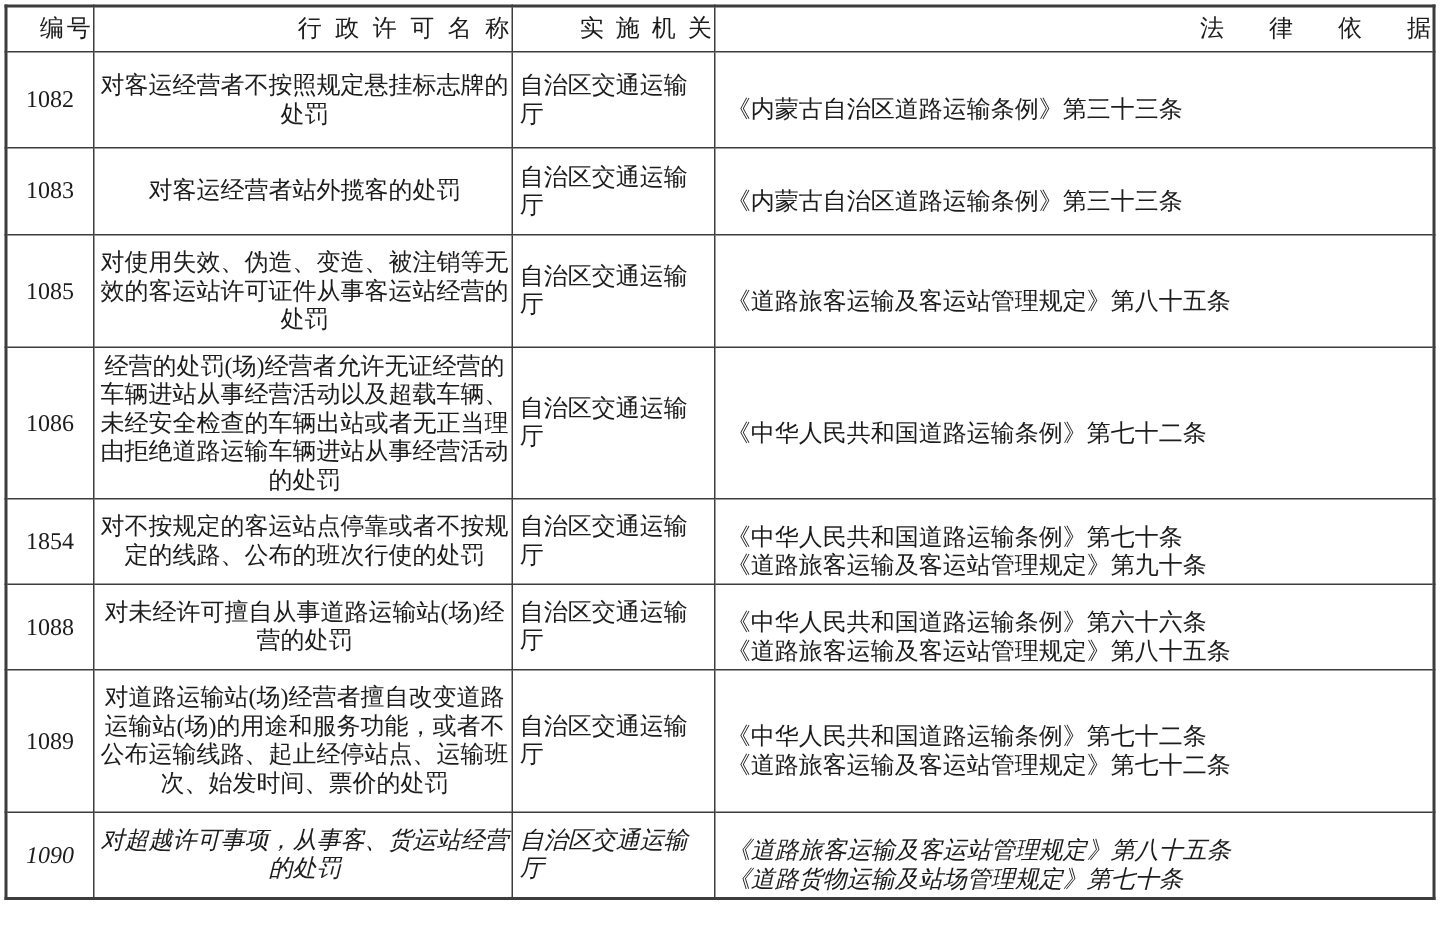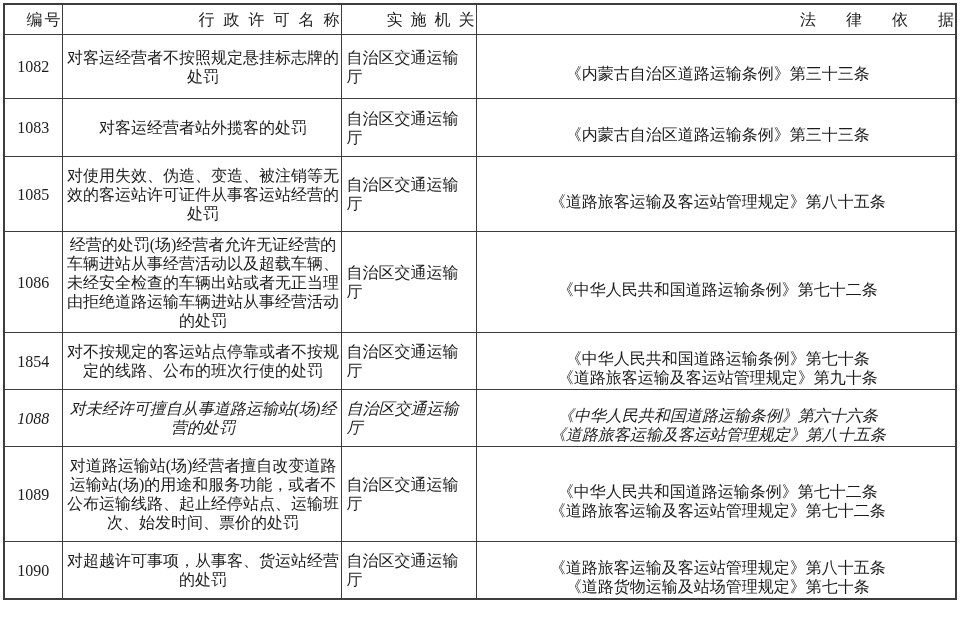--- a/index.html
+++ b/index.html
@@ -46,21 +46,21 @@
   }
   td.name-cell {
     text-align: center;
     padding: 2px 1px 2px 4px;
   }
   td.agency-cell {
     text-align: left;
     padding: 2px 14px 2px 5px;
   }
   td.legal-cell {
-    text-align: center;
+    text-align: left;
     padding: 16px 4px 2px 8px;
   }
   td.legal-cell .legal-line {
     white-space: nowrap;
   }
 </style>
 </head>
 <body>
 
 <div class="doc-wrap">
@@ -115,39 +115,39 @@
         </tr>
         <tr style="height: 49px;">
           <td class="id-cell">1854</td>
           <td class="name-cell">对不按规定的客运站点停靠或者不按规定的线路、公布的班次行使的处罚</td>
           <td class="agency-cell">自治区交通运输厅</td>
           <td class="legal-cell">
             <div class="legal-line">《中华人民共和国道路运输条例》第七十条</div>
             <div class="legal-line">《道路旅客运输及客运站管理规定》第九十条</div>
           </td>
         </tr>
-        <tr style="height: 42px; font-style: italic;">
+        <tr style="height: 42px;">
           <td class="id-cell">1088</td>
           <td class="name-cell">对未经许可擅自从事道路运输站(场)经营的处罚</td>
           <td class="agency-cell">自治区交通运输厅</td>
           <td class="legal-cell">
             <div class="legal-line">《中华人民共和国道路运输条例》第六十六条</div>
             <div class="legal-line">《道路旅客运输及客运站管理规定》第八十五条</div>
           </td>
         </tr>
         <tr style="height: 95px;">
           <td class="id-cell">1089</td>
           <td class="name-cell">对道路运输站(场)经营者擅自改变道路运输站(场)的用途和服务功能，或者不公布运输线路、起止经停站点、运输班次、始发时间、票价的处罚</td>
           <td class="agency-cell">自治区交通运输厅</td>
           <td class="legal-cell">
             <div class="legal-line">《中华人民共和国道路运输条例》第七十二条</div>
             <div class="legal-line">《道路旅客运输及客运站管理规定》第七十二条</div>
           </td>
         </tr>
-        <tr style="height: 44px;">
+        <tr style="height: 44px; font-style: italic;">
           <td class="id-cell">1090</td>
           <td class="name-cell">对超越许可事项，从事客、货运站经营的处罚</td>
           <td class="agency-cell">自治区交通运输厅</td>
           <td class="legal-cell">
             <div class="legal-line">《道路旅客运输及客运站管理规定》第八十五条</div>
             <div class="legal-line">《道路货物运输及站场管理规定》第七十条</div>
           </td>
         </tr>
       </tbody>
   </table>

